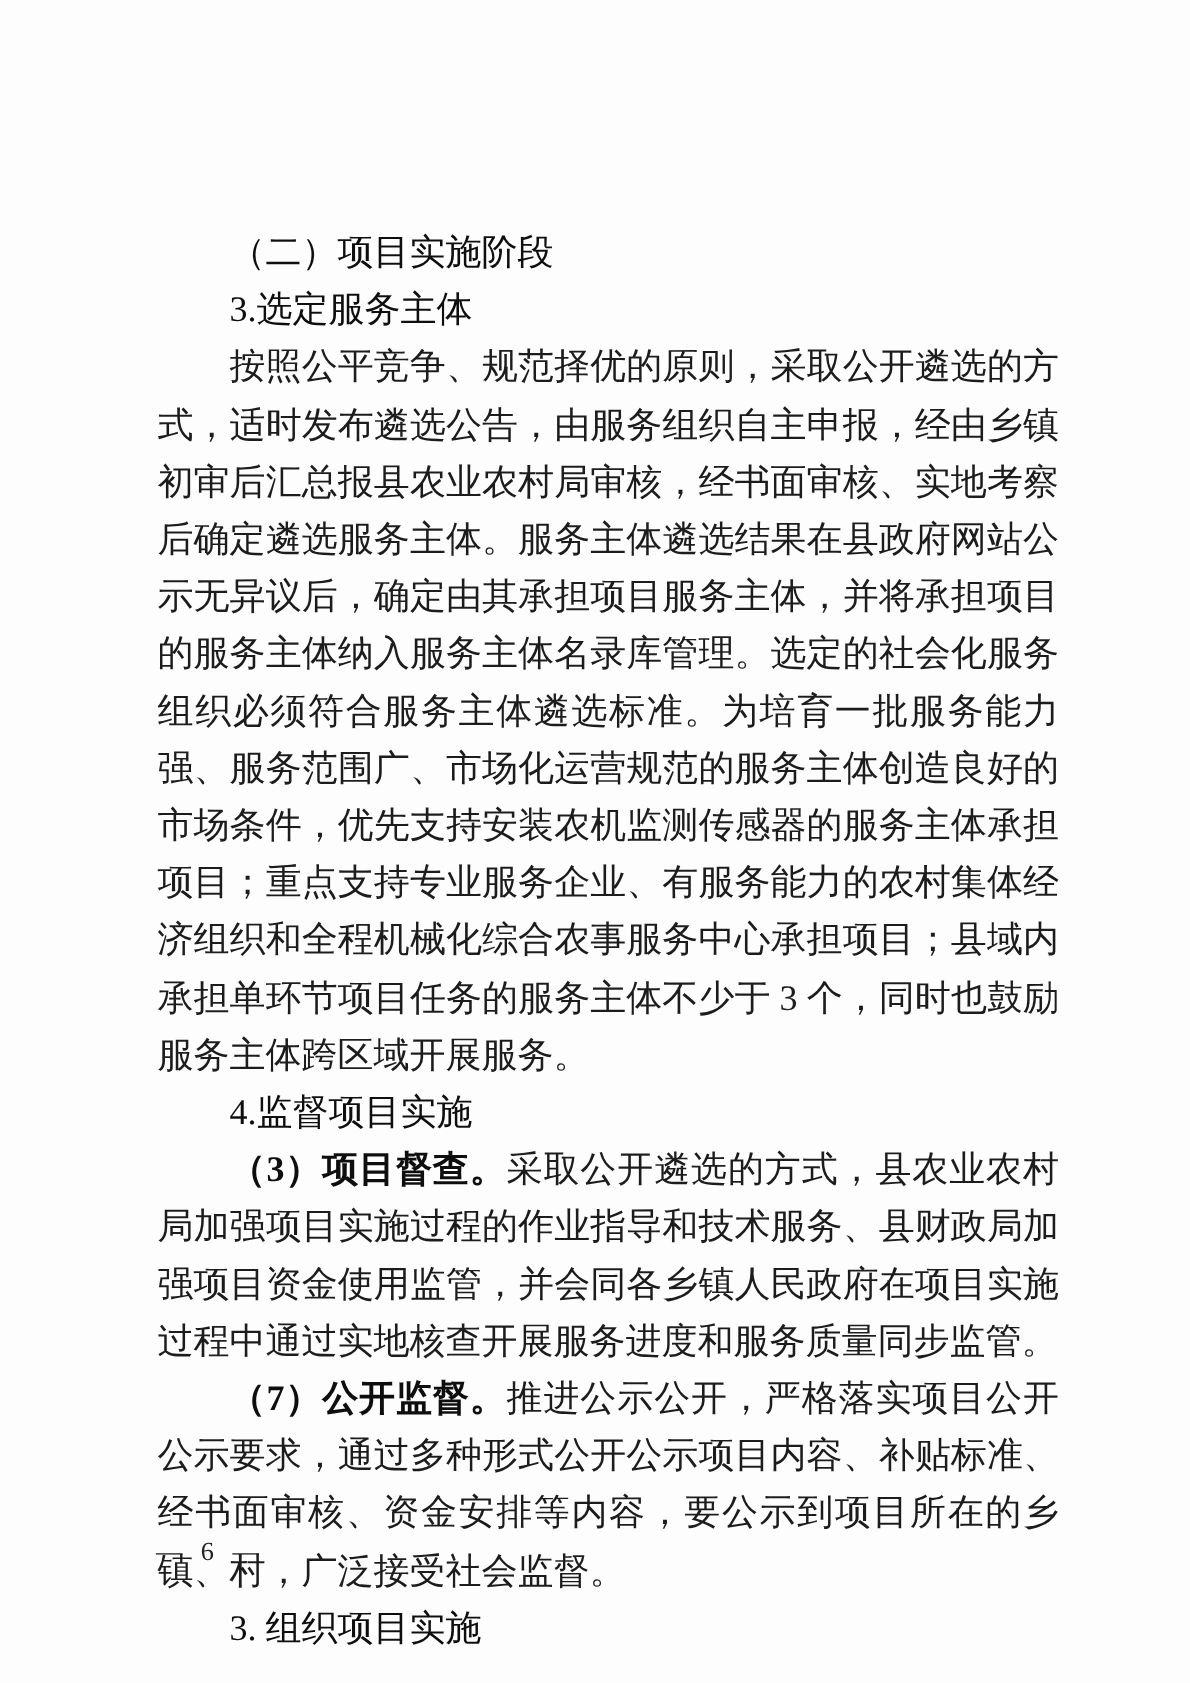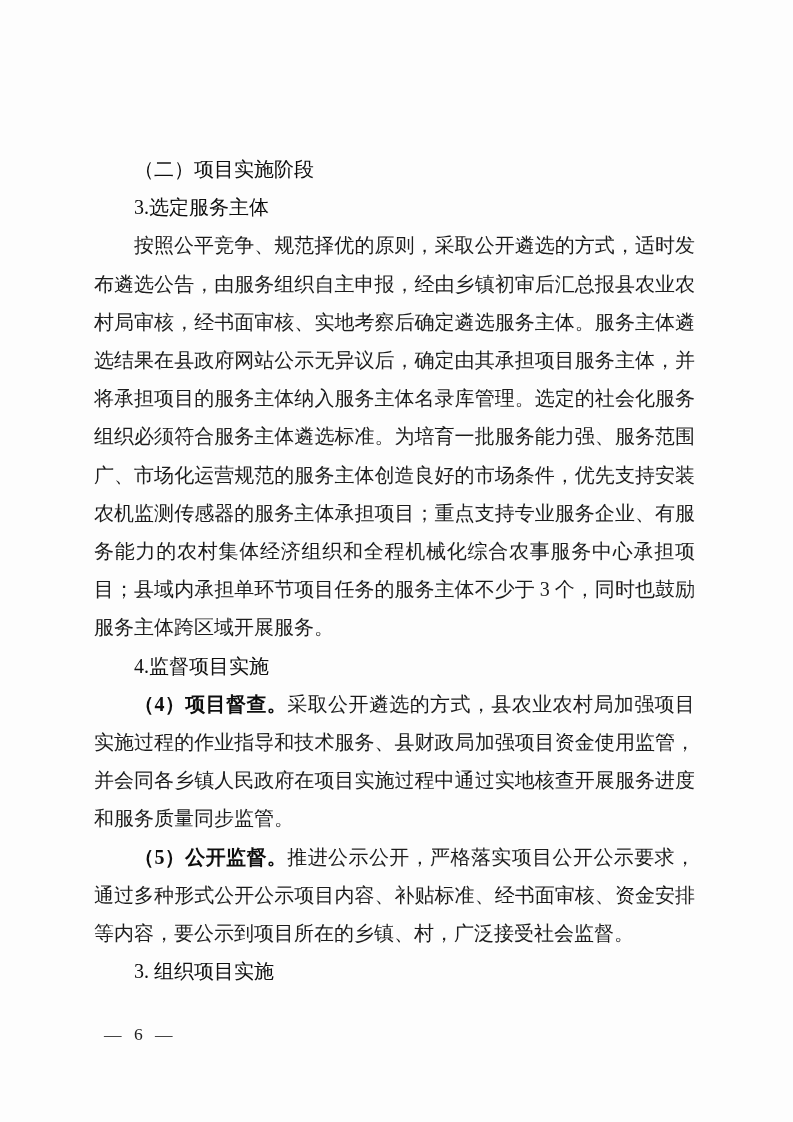--- a/index.html
+++ b/index.html
@@ -10,24 +10,24 @@
   .page {
     position: relative;
     width: 793px;
     height: 1122px;
     background: #fdfdfd;
     overflow: hidden;
     font-family: "Liberation Serif", "DejaVu Serif", serif;
   }
   .content {
     position: absolute;
-    left: 94px;
+    left: 105px;
     top: 150px;
     width: 601px;
-    font-size: 20px;
+    font-size: 24px;
     line-height: 38.2px;
     color: #1c1c1c;
     text-align: justify;
     text-justify: inter-character;
   }
   .content h2,
   .content h3,
   .content p {
     margin: 0;
     padding: 0;
@@ -61,22 +61,22 @@
   <div class="content">
 
     <h2 class="heading">（二）项目实施阶段</h2>
 
     <h3 class="heading">3.选定服务主体</h3>
 
     <p>按照公平竞争、规范择优的原则，采取公开遴选的方式，适时发布遴选公告，由服务组织自主申报，经由乡镇初审后汇总报县农业农村局审核，经书面审核、实地考察后确定遴选服务主体。服务主体遴选结果在县政府网站公示无异议后，确定由其承担项目服务主体，并将承担项目的服务主体纳入服务主体名录库管理。选定的社会化服务组织必须符合服务主体遴选标准。为培育一批服务能力强、服务范围广、市场化运营规范的服务主体创造良好的市场条件，优先支持安装农机监测传感器的服务主体承担项目；重点支持专业服务企业、有服务能力的农村集体经济组织和全程机械化综合农事服务中心承担项目；县域内承担单环节项目任务的服务主体不少于 3 个，同时也鼓励服务主体跨区域开展服务。</p>
 
     <h3 class="heading">4.监督项目实施</h3>
 
-    <p><span class="lead">（4）项目督查。</span><span>采取公开遴选的方式，县农业农村局加强项目实施过程的作业指导和技术服务、县财政局加强项目资金使用监管，并会同各乡镇人民政府在项目实施过程中通过实地核查开展服务进度和服务质量同步监管。</span></p>
+    <p><span class="lead">（3）项目督查。</span><span>采取公开遴选的方式，县农业农村局加强项目实施过程的作业指导和技术服务、县财政局加强项目资金使用监管，并会同各乡镇人民政府在项目实施过程中通过实地核查开展服务进度和服务质量同步监管。</span></p>
 
-    <p><span class="lead">（5）公开监督。</span><span>推进公示公开，严格落实项目公开公示要求，通过多种形式公开公示项目内容、补贴标准、经书面审核、资金安排等内容，要公示到项目所在的乡镇、村，广泛接受社会监督。</span></p>
+    <p><span class="lead">（7）公开监督。</span><span>推进公示公开，严格落实项目公开公示要求，通过多种形式公开公示项目内容、补贴标准、经书面审核、资金安排等内容，要公示到项目所在的乡镇、村，广泛接受社会监督。</span></p>
 
     <h3 class="heading">3. 组织项目实施</h3>
 
   </div>
 
   <div class="footer">— 6 —</div>
 </div>
 
 </body></html>

